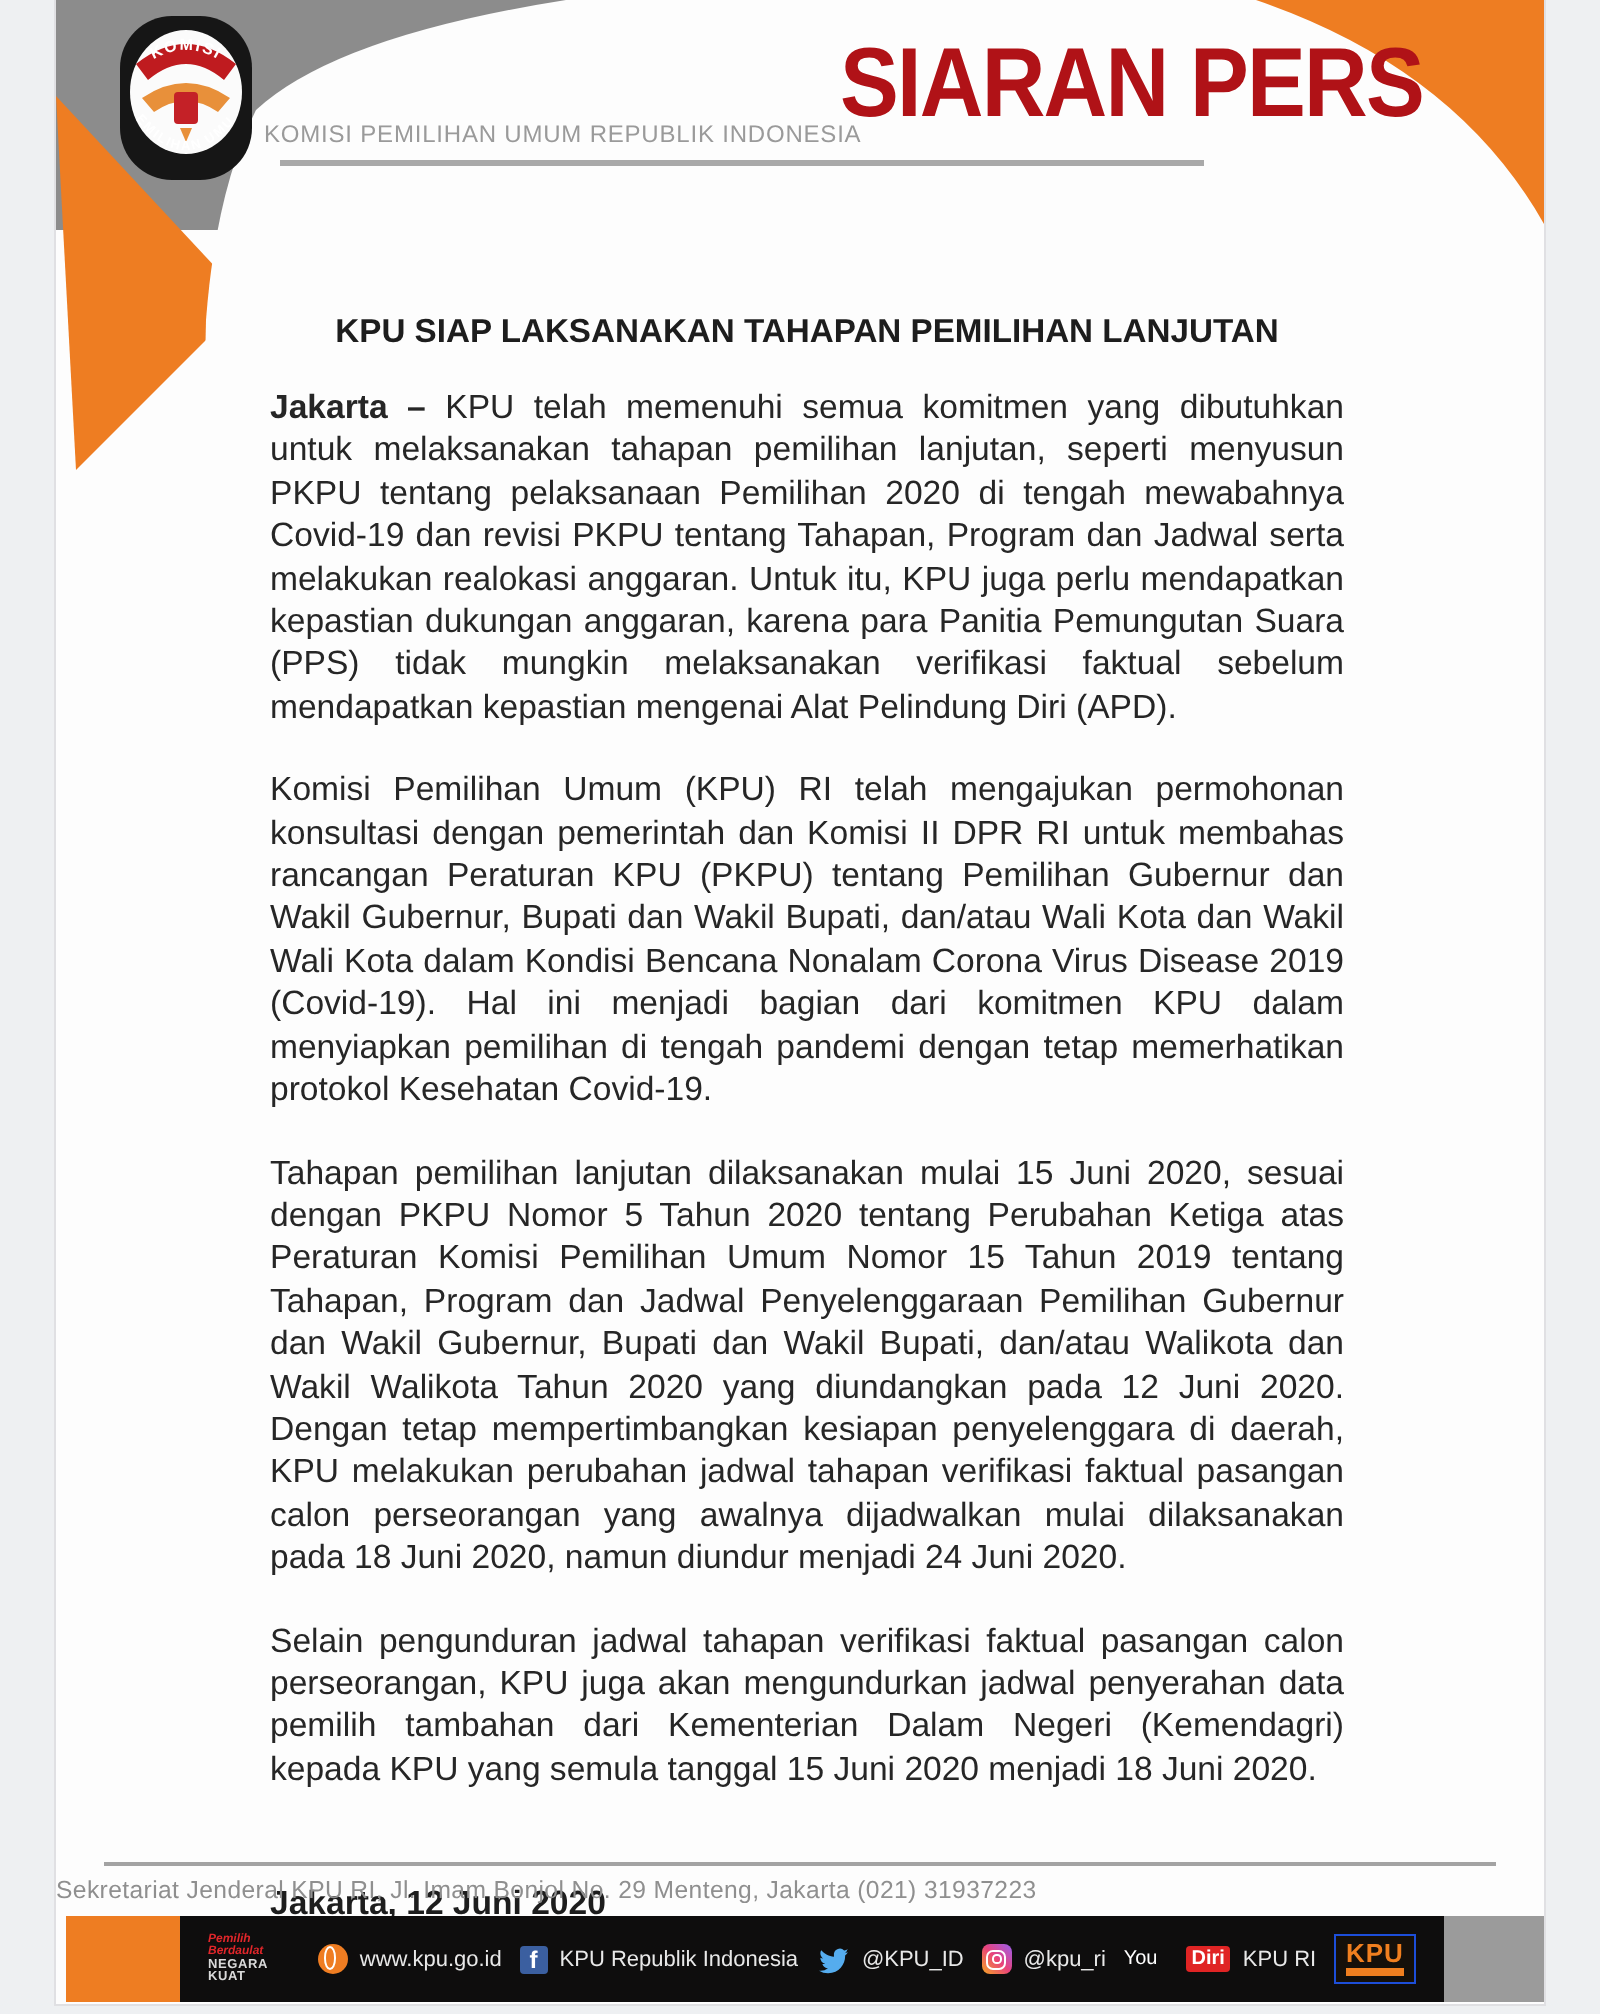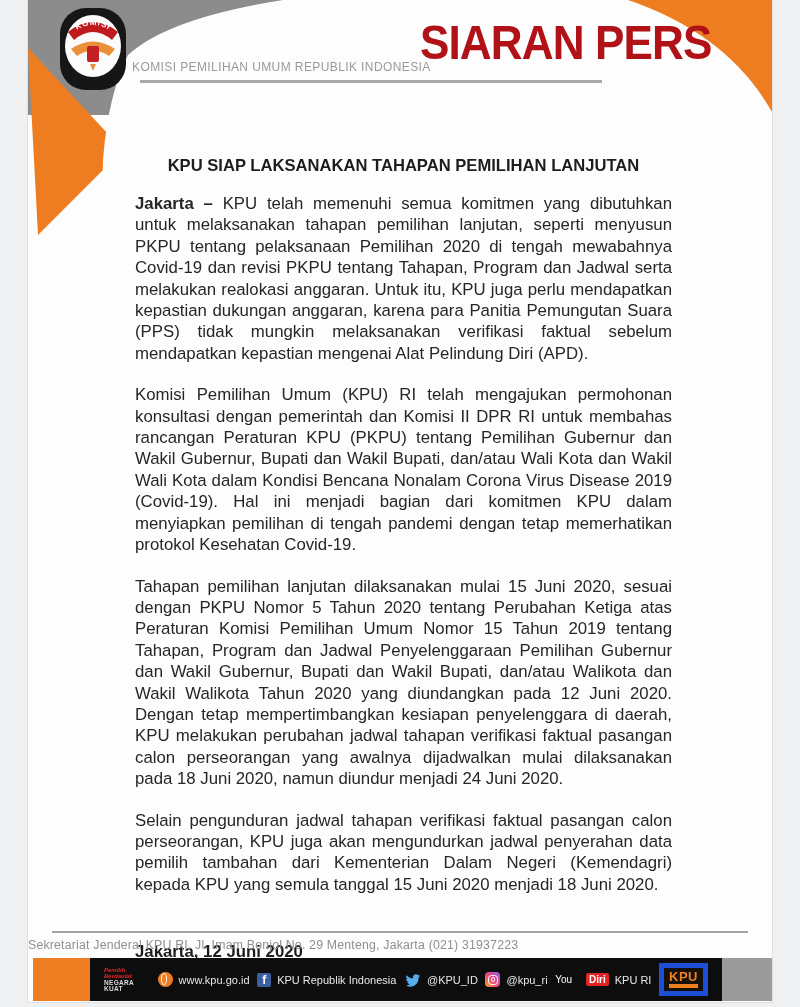--- a/index.html
+++ b/index.html
@@ -80,21 +80,21 @@
   }
   .ig-icon::after{
     content:"";position:absolute;left:5.2px;top:5.2px;width:4.6px;height:4.6px;
     border:1.2px solid #fff;border-radius:50%;box-sizing:border-box;
   }
   .yt-wordmark{display:flex;align-items:center;gap:14px;}
   .yt-you{color:#fff;font-size:10px;}
   .yt-tube{background:#e02424;color:#fff;font-size:10px;font-weight:bold;
     border-radius:2px;padding:0 3px;line-height:13px;}
   .kpu-box{
-    border:5px solid #1d4ed8;background:#15100a;padding:2px 5px 3px 5px;text-align:center;
+    border:1px solid #1d4ed8;background:#15100a;padding:2px 5px 3px 5px;text-align:center;
   }
   .kpu-box .kpu-txt{color:#f07f1f;font-weight:900;font-size:13px;line-height:13px;letter-spacing:.5px;display:block;}
   .kpu-box .kpu-bar{display:block;height:4px;background:#f07f1f;margin-top:1px;}
 </style>
 </head>
 <body>
 
 <div class="page">
 
   <svg class="header-bg" viewBox="0 0 744 250" aria-hidden="true">

